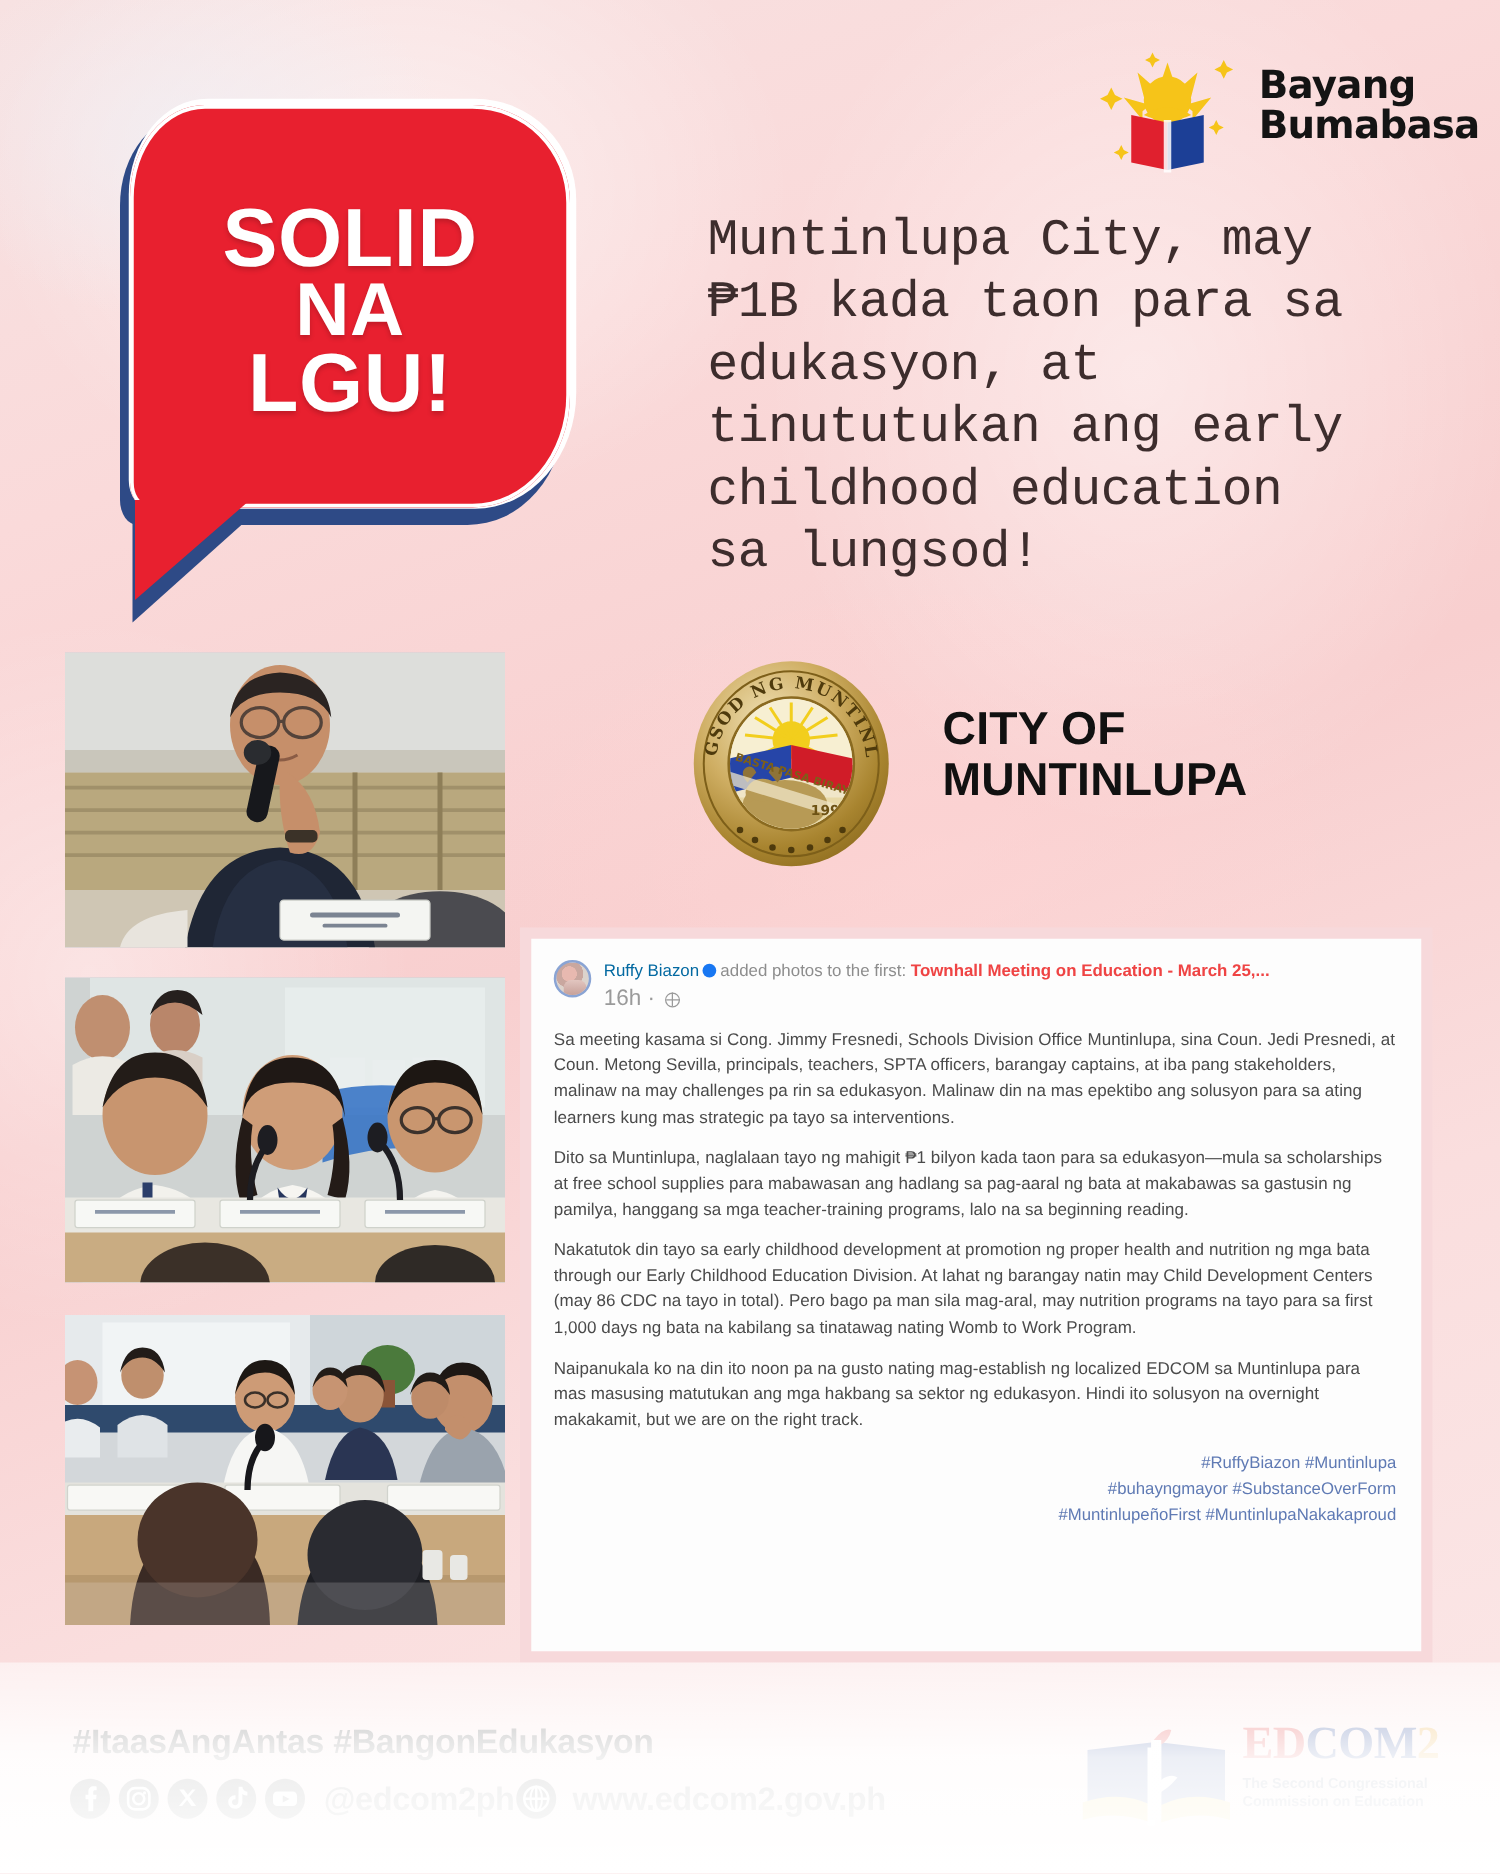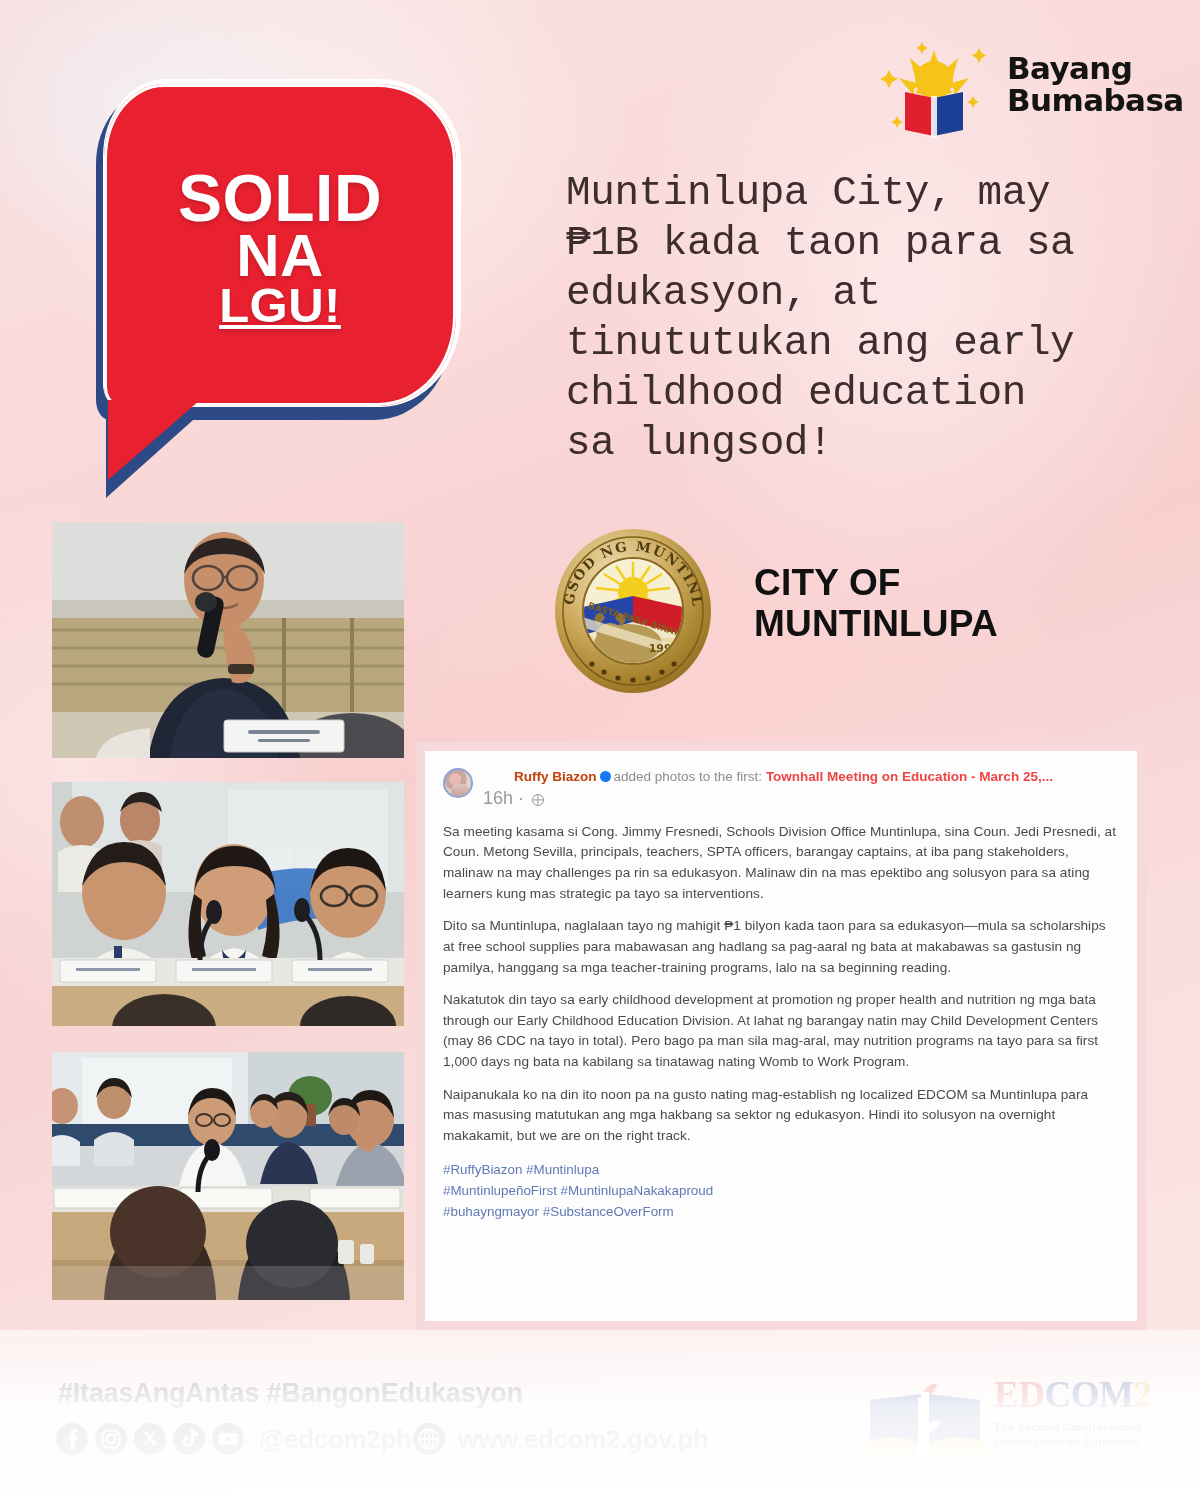--- a/index.html
+++ b/index.html
@@ -52,21 +52,21 @@
     position:absolute; left:8px; top:0; width:352px; height:322px;
     display:flex; flex-direction:column; align-items:center; justify-content:center;
     color:#fff; font-weight:900; letter-spacing:.5px;
     font-size:62px; line-height:.92; text-align:center;
     text-shadow:0 2px 4px rgba(0,0,0,.18);
     padding-top:6px;
   }
   .bubble-text span{ display:block; }
   .bl1{ font-size:66px; }
   .bl2{ font-size:60px; }
-  .bl3{ font-size:49px;text-decoration:underline; }
+  .bl3{ font-size:66px; }
 
   
   .bb-logo{ position:absolute; left:875px; top:34px; width:300px; height:110px; }
   .bb-mark{ position:absolute; left:0; top:0; width:118px; height:108px; }
   .bb-name{
     position:absolute; left:132px; top:18px; color:#141414;
     font-family:"DejaVu Sans", sans-serif; font-weight:700;
     font-size:31px; line-height:1.04; letter-spacing:-.6px;
   }
 
@@ -111,21 +111,21 @@
   }
   .fb-avatar:after{
     content:""; position:absolute; left:6px; top:14px; width:18px; height:18px;
     background:linear-gradient(180deg,#e2c6c0,#b98e86); border-radius:6px 6px 0 0;
   }
   .fb-meta{ flex:1; min-width:0; }
   .fb-line1{
     font-size:13.5px; color:#8d8d8d; white-space:nowrap; overflow:hidden;
     letter-spacing:0; line-height:1.45;
   }
-  .fb-author{ color:#c2410c; font-weight:700;margin-left:31px; }
+  .fb-author{ color:#0369a1; font-weight:400; }
   .fb-badge{
     display:inline-block; width:11px; height:11px; border-radius:50%;
     background:#1877f2; vertical-align:-1px; margin:0 3px;
   }
   .fb-album{ color:#ef4444; font-weight:700; }
   .fb-line2{ font-size:18px; color:#9a9a9a; margin-top:1px; }
   .fb-globe{
     display:inline-block; width:12px; height:12px; border-radius:50%;
     border:1.4px solid #9a9a9a; vertical-align:-2px; position:relative; margin-left:3px;
   }
@@ -135,21 +135,21 @@
   }
   .fb-globe:after{
     content:""; position:absolute; top:50%; left:-.5px; width:11px; height:1.2px;
     background:#9a9a9a; transform:translateY(-50%);
   }
   .fb-body{ margin-top:13px; }
   .fb-body p{
     font-size:13.6px; line-height:1.52; color:#4a4a4a; margin-bottom:12px;
     letter-spacing:.05px;
   }
-  .fb-tags{ margin-top:10px; }
+  .fb-tags{ margin-top:10px;text-align:right; }
   .fb-tags div{ font-size:13.4px; line-height:1.58; color:#5f7ab4; }
 
   
   .footer-tags{
     position:absolute; left:58px; top:1378px;
     font-size:27px; font-weight:700; color:#4b4b4b; letter-spacing:-.2px;
   }
   .socials{ position:absolute; left:55px; top:1422px; display:flex; align-items:center; gap:5px; }
   .s-ico{ width:34px; height:34px; flex:0 0 34px; }
   .handle{ font-size:26px; font-weight:700; color:#3d3d3d; margin-left:9px; letter-spacing:-.3px; }
@@ -483,22 +483,22 @@
 
       <div class="fb-body">
         <p>Sa meeting kasama si Cong. Jimmy Fresnedi, Schools Division Office Muntinlupa, sina Coun. Jedi Presnedi, at Coun. Metong Sevilla, principals, teachers, SPTA officers, barangay captains, at iba pang stakeholders, malinaw na may challenges pa rin sa edukasyon. Malinaw din na mas epektibo ang solusyon para sa ating learners kung mas strategic pa tayo sa interventions.</p>
         <p>Dito sa Muntinlupa, naglalaan tayo ng mahigit ₱1 bilyon kada taon para sa edukasyon—mula sa scholarships at free school supplies para mabawasan ang hadlang sa pag-aaral ng bata at makabawas sa gastusin ng pamilya, hanggang sa mga teacher-training programs, lalo na sa beginning reading.</p>
         <p>Nakatutok din tayo sa early childhood development at promotion ng proper health and nutrition ng mga bata through our Early Childhood Education Division. At lahat ng barangay natin may Child Development Centers (may 86 CDC na tayo in total). Pero bago pa man sila mag-aral, may nutrition programs na tayo para sa first 1,000 days ng bata na kabilang sa tinatawag nating Womb to Work Program.</p>
         <p>Naipanukala ko na din ito noon pa na gusto nating mag-establish ng localized EDCOM sa Muntinlupa para mas masusing matutukan ang mga hakbang sa sektor ng edukasyon. Hindi ito solusyon na overnight makakamit, but we are on the right track.</p>
       </div>
 
       <div class="fb-tags">
         <div>#RuffyBiazon #Muntinlupa</div>
+        <div>#buhayngmayor #SubstanceOverForm</div>
         <div>#MuntinlupeñoFirst #MuntinlupaNakakaproud</div>
-        <div>#buhayngmayor #SubstanceOverForm</div>
       </div>
 
     </div>
   </div>
 
   <div class="footer-tags">#ItaasAngAntas #BangonEdukasyon</div>
 
   <div class="socials">
     <svg class="s-ico" viewBox="0 0 34 34">
       <circle cx="17" cy="17" r="16" fill="#111"></circle>

